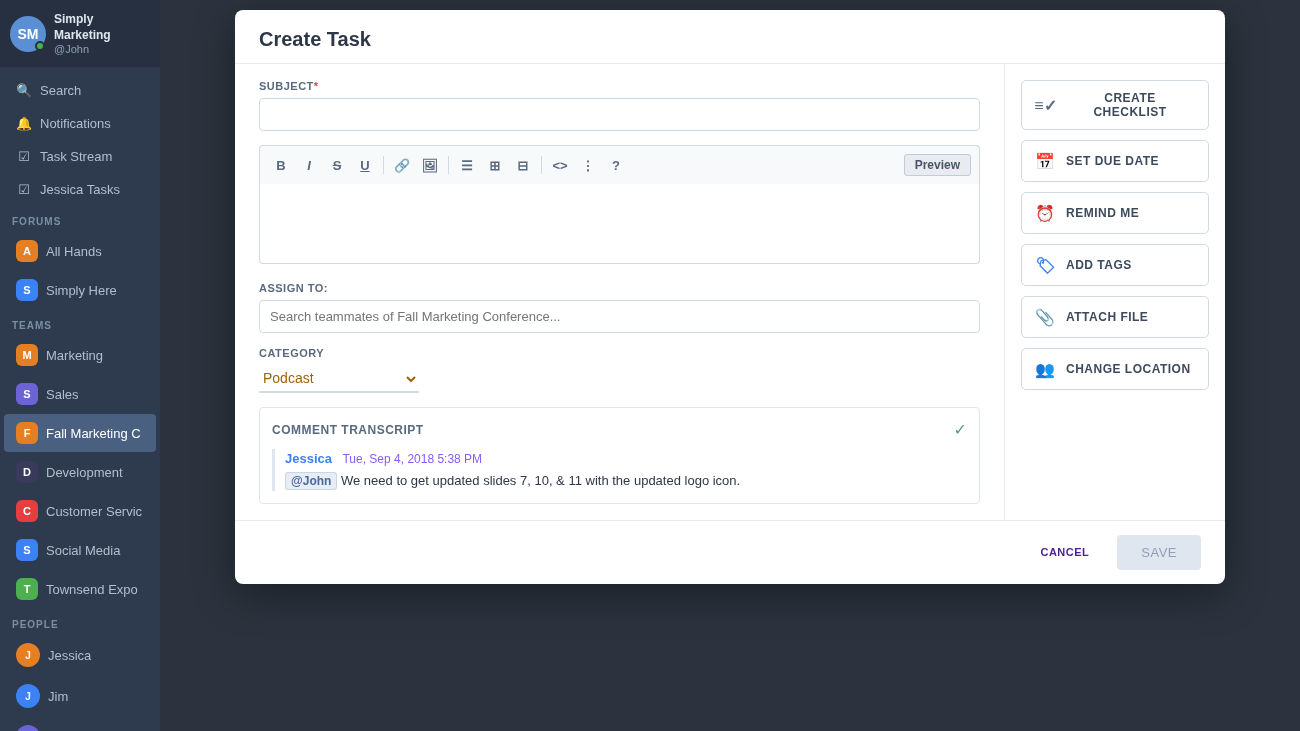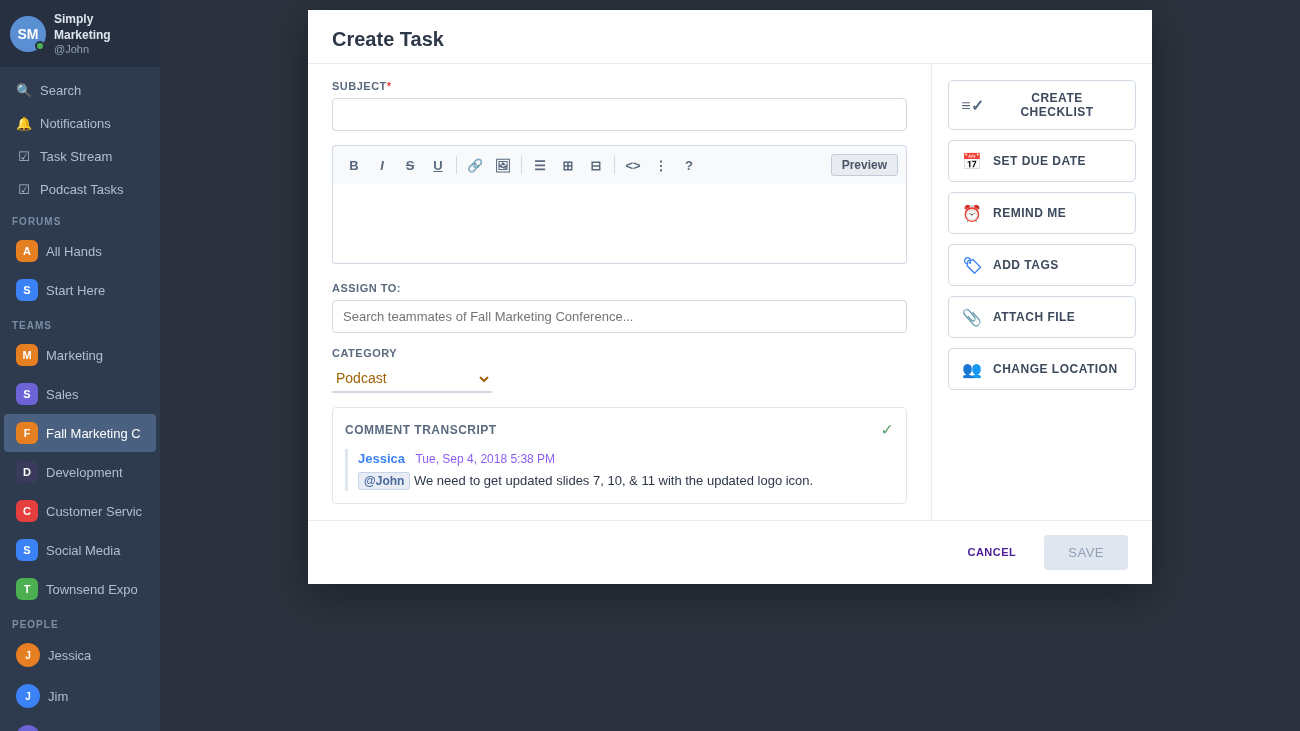--- a/index.html
+++ b/index.html
@@ -113,22 +113,22 @@
       display: flex;
       align-items: flex-start;
       justify-content: center;
       padding-top: 10px;
       z-index: 100;
     }
 
     
     .modal {
       background: #fff;
-      border-radius: 0;
-      width: 844px;
+      border-radius: 8px;
+      width: 990px;
       max-height: 710px;
       display: flex;
       flex-direction: column;
       box-shadow: 0 10px 40px rgba(0,0,0,0.4);
     }
     .modal-header {
       padding: 18px 24px 12px;
       border-bottom: 1px solid #e8ecf0;
     }
     .modal-title { font-size: 20px; font-weight: 600; color: #2d3748; }
@@ -349,31 +349,31 @@
     <div class="sidebar-item">
       <span class="sidebar-icon">🔔</span>
       <span>Notifications</span>
     </div>
     <div class="sidebar-item">
       <span class="sidebar-icon">☑</span>
       <span>Task Stream</span>
     </div>
     <div class="sidebar-item">
       <span class="sidebar-icon">☑</span>
-      <span>Podcast Tasks</span>
+      <span>Jessica Tasks</span>
     </div>
 
     <div class="sidebar-section-title">FORUMS</div>
     <div class="sidebar-item">
       <div class="sidebar-item-colored-dot" style="background:#e67e22;">A</div>
       <span>All Hands</span>
     </div>
     <div class="sidebar-item">
       <div class="sidebar-item-colored-dot" style="background:#3b82f6;">S</div>
-      <span>Start Here</span>
+      <span>Simply Here</span>
     </div>
 
     <div class="sidebar-section-title">TEAMS</div>
     <div class="sidebar-item">
       <div class="sidebar-item-colored-dot" style="background:#e67e22;">M</div>
       <span>Marketing</span>
     </div>
     <div class="sidebar-item">
       <div class="sidebar-item-colored-dot" style="background:#6c63d6;">S</div>
       <span>Sales</span>

